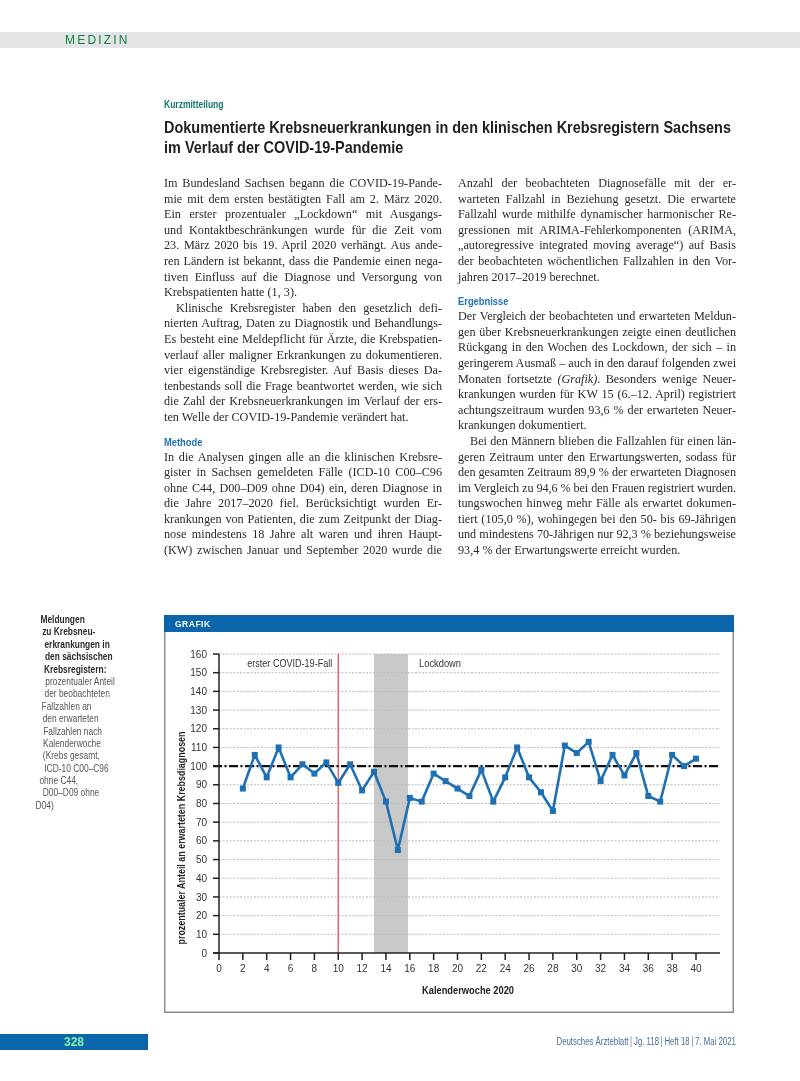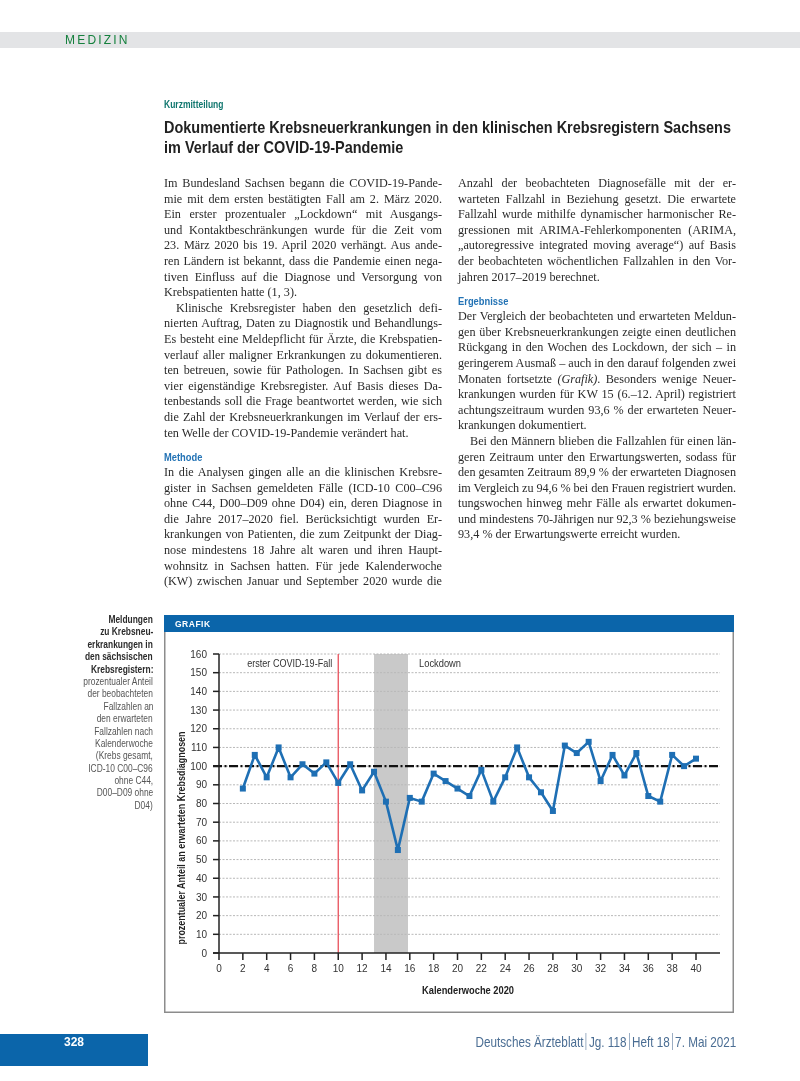--- a/index.html
+++ b/index.html
@@ -11,29 +11,29 @@
 .title .tl{height:20px;white-space:nowrap;}
 .cond{display:inline-block;white-space:nowrap;transform-origin:left center;}
 .col{position:absolute;top:176px;width:278px;font-family:"Liberation Serif",serif;font-size:12.2px;color:#2b2b2b;}
 .col1{left:164px;}
 .col2{left:458px;}
 .line{height:15.6px;line-height:15.6px;white-space:nowrap;text-align:justify;text-align-last:justify;}
 .line.last{text-align-last:left;}
 .line.indent{padding-left:12px;}
 .line em{font-style:italic;}
 .heading{margin-top:8px;height:16px;line-height:16px;font-family:"Liberation Sans",sans-serif;font-weight:bold;font-size:11px;color:#2373b5;}
-.caption{position:absolute;left:23px;top:614px;width:130px;text-align:right;font-size:10px;line-height:12.4px;color:#555;}
+.caption{position:absolute;left:32px;top:614px;width:130px;text-align:left;font-size:10px;line-height:12.4px;color:#555;}
 .cap-line{height:12.4px;white-space:nowrap;}
 .cap-line span{display:inline-block;transform:scaleX(.84);transform-origin:right center;}
 .cap-line.b{font-weight:bold;color:#2b2b2b;}
 .chart{position:absolute;left:164px;top:615px;width:610px;height:398px;}
 .chart svg{position:absolute;left:0;top:0;}
 .chart svg text{font-family:"Liberation Sans",sans-serif;}
-.pagebar{position:absolute;left:0;top:1034px;width:148px;height:32px;background:#0b65aa;color:#ffffff;font-weight:bold;font-size:12px;line-height:16px;text-align:center;}
-.footer-right{position:absolute;right:64px;top:1034px;height:16px;line-height:16px;font-size:15px;color:#4a6d93;}
+.pagebar{position:absolute;left:0;top:1034px;width:148px;height:16px;background:#0b65aa;color:#86efac;font-weight:bold;font-size:12px;line-height:16px;text-align:center;}
+.footer-right{position:absolute;right:64px;top:1034px;height:16px;line-height:16px;font-size:10px;color:#4a6d93;}
 .footer-right .wrap{display:inline-block;white-space:nowrap;transform:scaleX(.78);transform-origin:right center;}
 .pub-item{padding:0 3px;}
 .pub-item + .pub-item{border-left:1px solid #7f97b3;}
 .pub-item:last-child{padding-right:0;}
 </style>
 </head>
 <body>
 
 <div class="topbar">
   <span class="section-label">MEDIZIN</span>
@@ -57,35 +57,33 @@
       <div class="line">23. März 2020 bis 19. April 2020 verhängt. Aus ande-</div>
       <div class="line">ren Ländern ist bekannt, dass die Pandemie einen nega-</div>
       <div class="line">tiven Einfluss auf die Diagnose und Versorgung von</div>
       <div class="line last">Krebspatienten hatte (1, 3).</div>
     </div>
     <div class="para">
       <div class="line indent">Klinische Krebsregister haben den gesetzlich defi-</div>
       <div class="line">nierten Auftrag, Daten zu Diagnostik und Behandlungs-</div>
       <div class="line">Es besteht eine Meldepflicht für Ärzte, die Krebspatien-</div>
       <div class="line">verlauf aller maligner Erkrankungen zu dokumentieren.</div>
-      <div class="line">ten betreuen, sowie für Pathologen. In Sachsen gibt es</div>
       <div class="line">vier eigenständige Krebsregister. Auf Basis dieses Da-</div>
       <div class="line">tenbestands soll die Frage beantwortet werden, wie sich</div>
       <div class="line">die Zahl der Krebsneuerkrankungen im Verlauf der ers-</div>
       <div class="line last">ten Welle der COVID-19-Pandemie verändert hat.</div>
     </div>
     <div class="heading"><span class="cond fit-cond" style="transform: scaleX(0.85);">Methode</span></div>
     <div class="para">
       <div class="line">In die Analysen gingen alle an die klinischen Krebsre-</div>
       <div class="line">gister in Sachsen gemeldeten Fälle (ICD-10 C00–C96</div>
       <div class="line">ohne C44, D00–D09 ohne D04) ein, deren Diagnose in</div>
       <div class="line">die Jahre 2017–2020 fiel. Berücksichtigt wurden Er-</div>
       <div class="line">krankungen von Patienten, die zum Zeitpunkt der Diag-</div>
       <div class="line">nose mindestens 18 Jahre alt waren und ihren Haupt-</div>
-      <div class="line">wohnsitz in Sachsen hatten. Für jede Kalenderwoche</div>
       <div class="line">(KW) zwischen Januar und September 2020 wurde die</div>
     </div>
   </div>
 <div class="col col2">
     <div class="para">
       <div class="line">Anzahl der beobachteten Diagnosefälle mit der er-</div>
       <div class="line">warteten Fallzahl in Beziehung gesetzt. Die erwartete</div>
       <div class="line">Fallzahl wurde mithilfe dynamischer harmonischer Re-</div>
       <div class="line">gressionen mit ARIMA-Fehlerkomponenten (ARIMA,</div>
       <div class="line">„autoregressive integrated moving average“) auf Basis</div>
@@ -102,20 +100,21 @@
       <div class="line">krankungen wurden für KW 15 (6.–12. April) registriert</div>
       <div class="line">achtungszeitraum wurden 93,6 % der erwarteten Neuer-</div>
       <div class="line last">krankungen dokumentiert.</div>
     </div>
     <div class="para">
       <div class="line indent">Bei den Männern blieben die Fallzahlen für einen län-</div>
       <div class="line">geren Zeitraum unter den Erwartungswerten, sodass für</div>
       <div class="line" style="letter-spacing: -0.053px;">den gesamten Zeitraum 89,9 % der erwarteten Diagnosen</div>
       <div class="line" style="letter-spacing: -0.102px;">im Vergleich zu 94,6 % bei den Frauen registriert wurden.</div>
       <div class="line">tungswochen hinweg mehr Fälle als erwartet dokumen-</div>
+      <div class="line">tiert (105,0 %), wohingegen bei den 50- bis 69-Jährigen</div>
       <div class="line" style="letter-spacing: -0.034px;">und mindestens 70-Jährigen nur 92,3 % beziehungsweise</div>
       <div class="line last">93,4 % der Erwartungswerte erreicht wurden.</div>
     </div>
   </div>
 
 <div class="caption" id="caption">
     <div class="cap-line b"><span>Meldungen</span></div>
     <div class="cap-line b"><span>zu Krebsneu-</span></div>
     <div class="cap-line b"><span>erkrankungen in</span></div>
     <div class="cap-line b"><span>den sächsischen</span></div>

